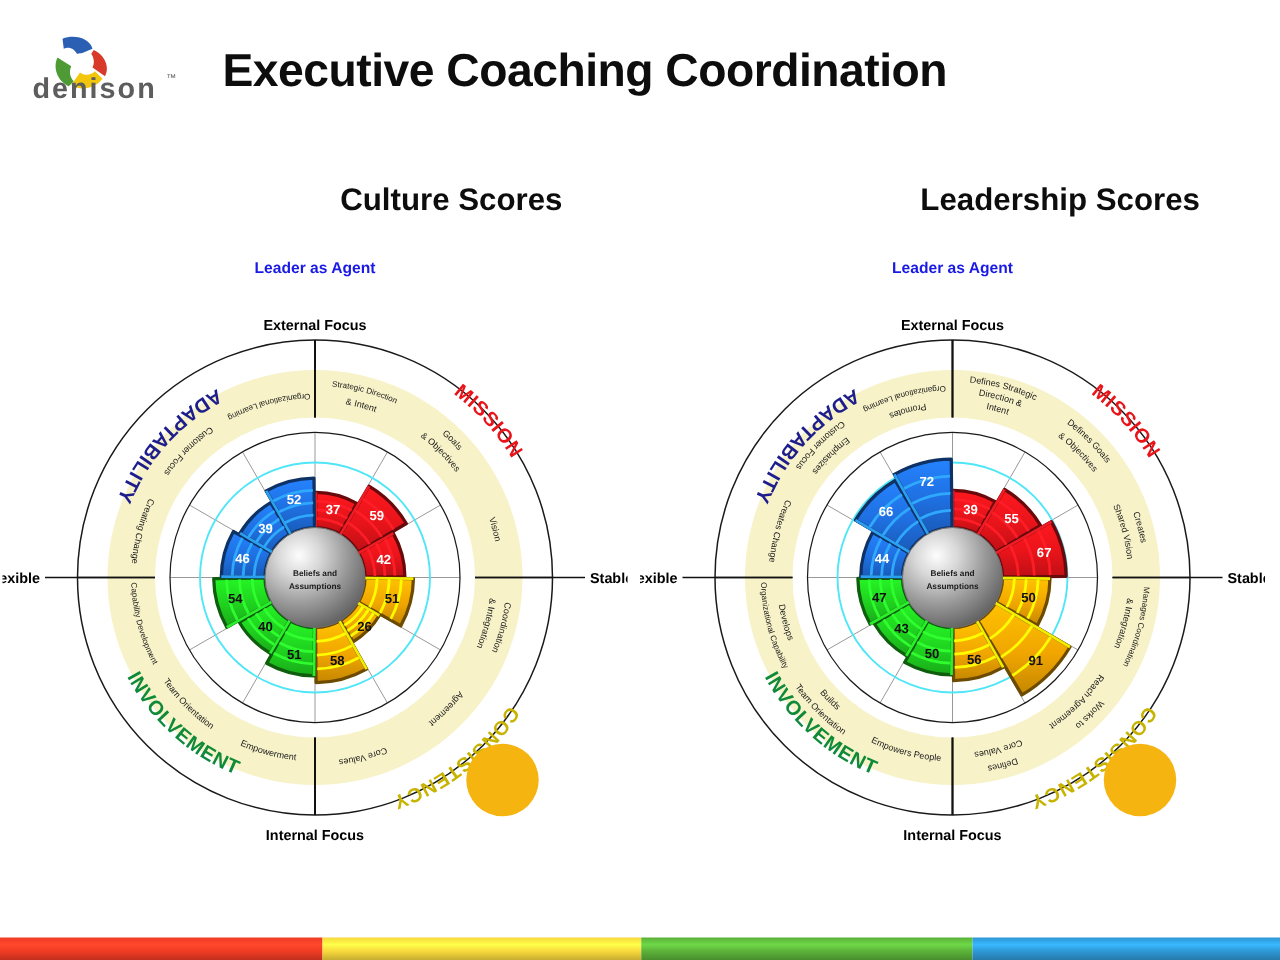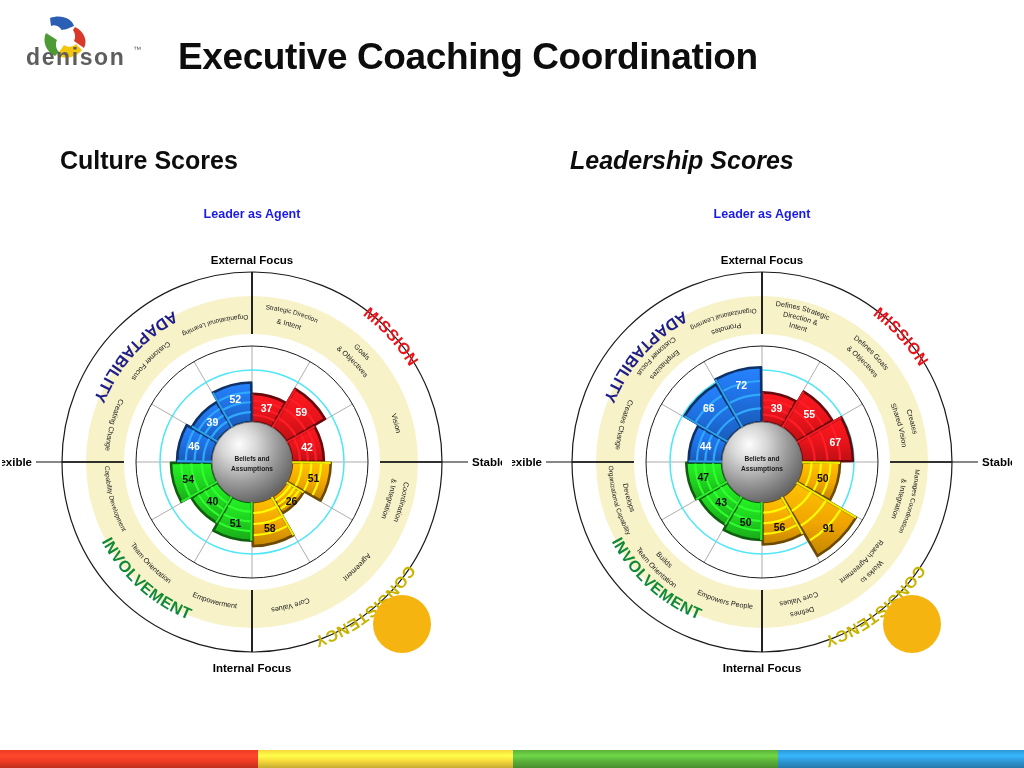--- a/index.html
+++ b/index.html
@@ -4,34 +4,34 @@
 <title>Executive Coaching Perspectives</title>
 <style>
   html,body{margin:0;padding:0;}
   body{
     width:1024px;height:768px;position:relative;overflow:hidden;
     background:#ffffff;
     font-family:"Liberation Sans", sans-serif;
   }
 
   
-  #logo{position:absolute;left:18px;top:10px;width:130px;height:62px;}
+  #logo{position:absolute;left:18px;top:23px;width:130px;height:62px;}
   #main-title{
     position:absolute;left:178px;top:36px;width:720px;
     font-size:37px;font-weight:bold;letter-spacing:-0.4px;
     color:#0d0d0d;white-space:nowrap;
   }
 
   .panel-title{
     position:absolute;top:146px;
     font-size:25px;font-weight:bold;color:#0d0d0d;
-    text-align:left;white-space:nowrap;
+    text-align:right;white-space:nowrap;
   }
   #culture-title{left:60px;width:390px;}
-  #leadership-title{left:570px;width:390px;font-style:italic;}
+  #leadership-title{left:570px;width:390px;}
 
   
   .chart-wrap{position:absolute;top:196px;width:500px;height:500px;}
   #chart-left{left:2px;}
   #chart-right{left:512px;}
   .chart-svg{display:block;width:500px;height:500px;}
 
   
   #footer-bar{position:absolute;left:0;bottom:0;width:1024px;height:18px;display:flex;}
   #footer-bar>div{height:100%;}

